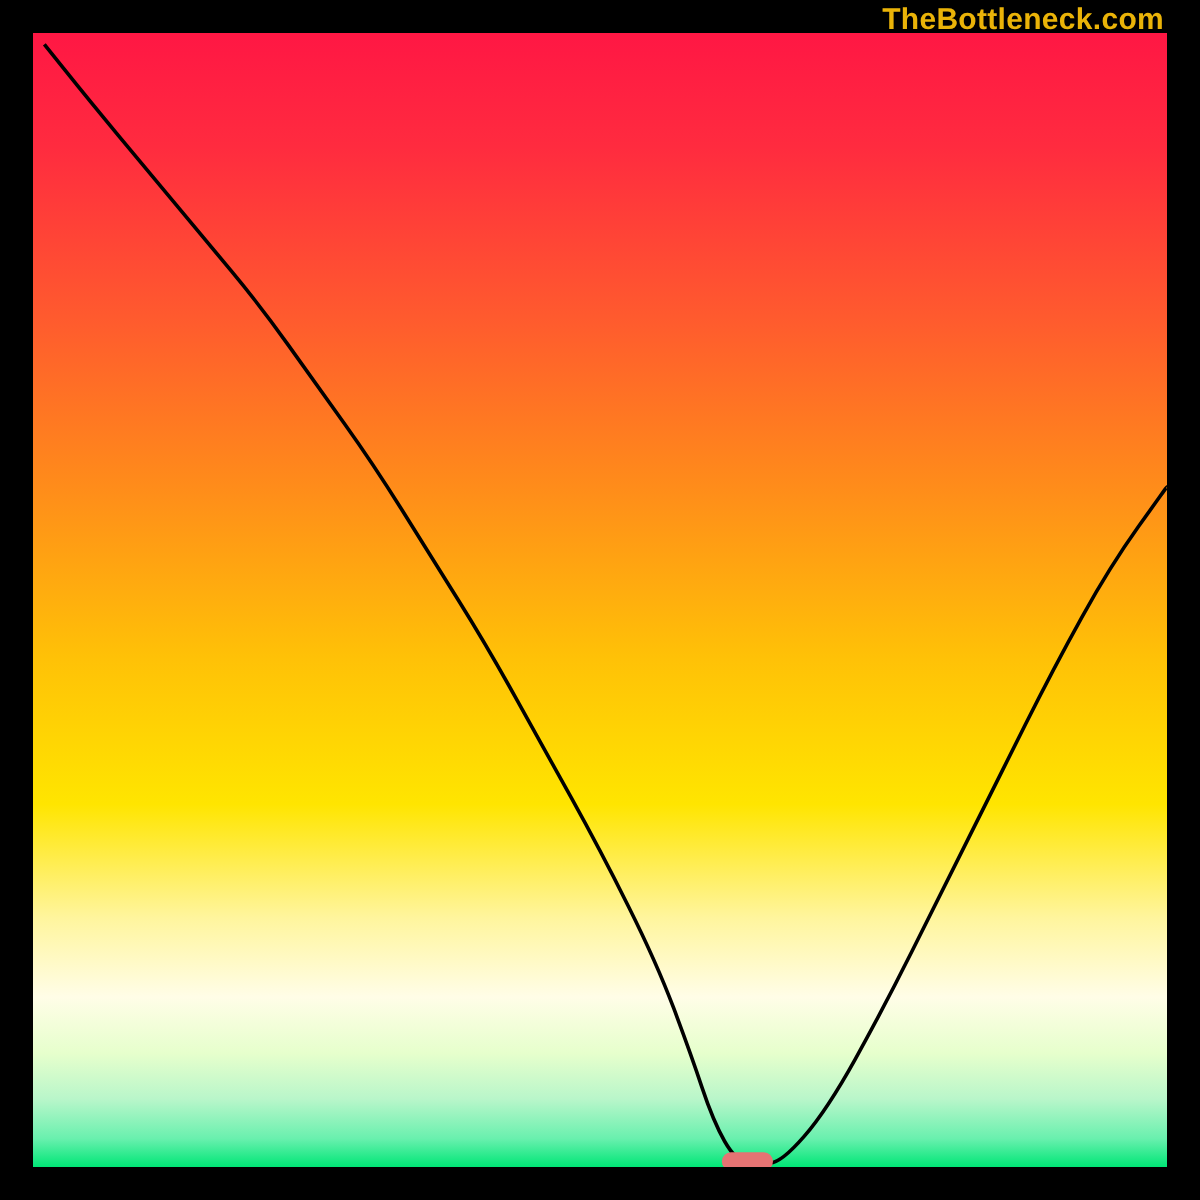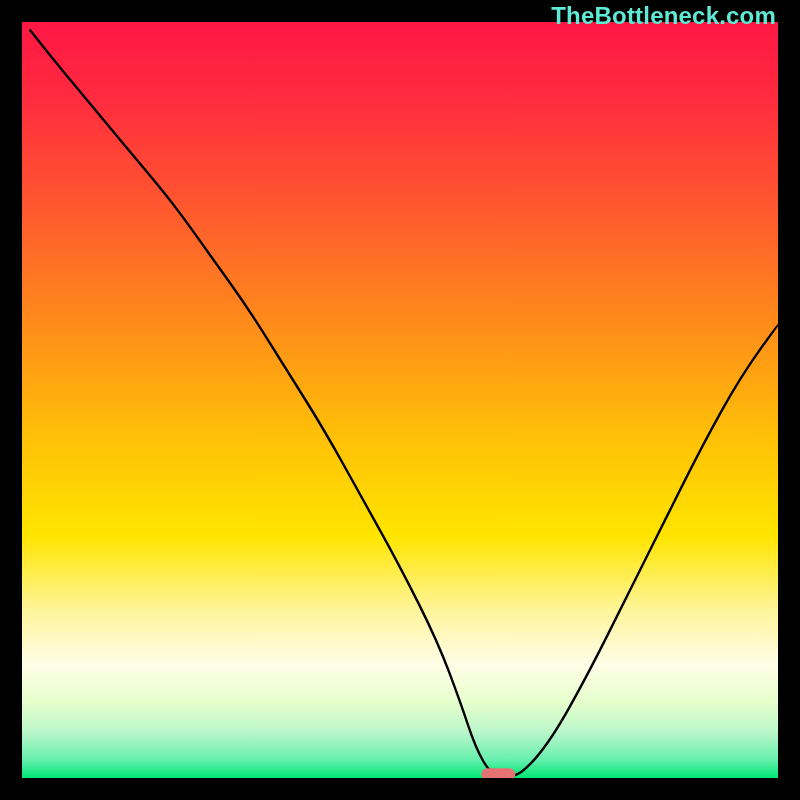--- a/index.html
+++ b/index.html
@@ -23,23 +23,23 @@
     left: 0;
     top: 0;
     width: 756px;
     height: 756px;
   }
   .watermark {
     position: absolute;
     top: 2px;
     right: 24px;
     font-family: Arial, Helvetica, sans-serif;
-    font-size: 24px;
+    font-size: 20px;
     font-weight: 600;
-    color: #5eead4;
+    color: #eab308;
     letter-spacing: 0.2px;
   }
   svg {
     display: block;
   }
 </style>
 </head>
 <body>
 
 <div class="frame">

